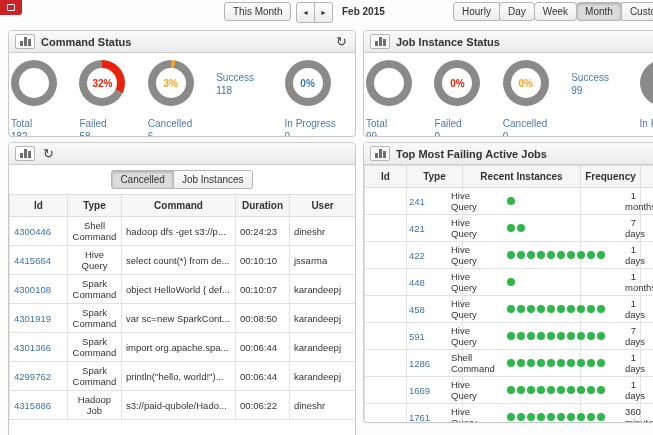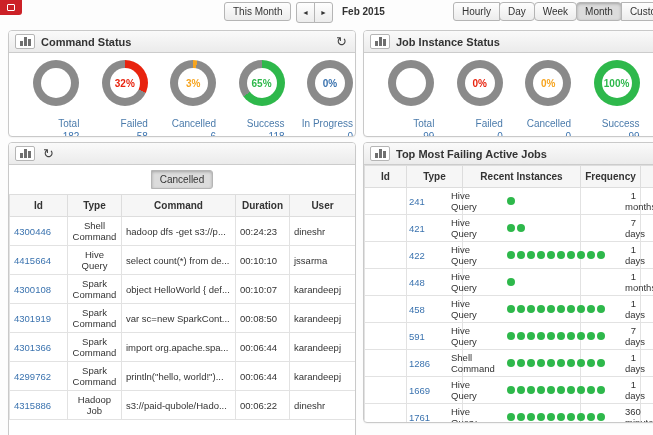--- a/index.html
+++ b/index.html
@@ -27,21 +27,21 @@
   
   .panel { position:absolute; background:#fff; border:1px solid #c9c9c9; border-radius:4px; overflow:hidden; box-shadow:0 1px 1px rgba(0,0,0,.04); }
   .panel-header { height:22px; background:linear-gradient(#fafafa,#ebebeb); border-bottom:1px solid #ccc; display:flex; align-items:center; padding:0 6px; gap:6px; }
   .panel-title { font-size:11px; font-weight:bold; color:#333; flex:1; }
   .chart-icon { width:20px; height:15px; border:1px solid #b5b5b5; border-radius:2px; background:#fff; display:flex; align-items:flex-end; justify-content:center; gap:1px; padding:2px 3px; }
   .chart-icon i { display:block; width:3px; background:#6f6f6f; }
   .refresh { font-size:13px; color:#444; cursor:pointer; line-height:1; padding:0 2px; }
 
   
   .donut-row { display:flex; justify-content:space-around; padding:7px 2px 0; }
-  .donut-cell { display:flex; flex-direction:column; align-items:flex-end; width:20%; }
+  .donut-cell { display:flex; flex-direction:column; align-items:flex-start; width:20%; }
   .donut { width:46px; height:46px; border-radius:50%; position:relative; background:#8a8a8a; }
   .hole { position:absolute; inset:8px; background:#fff; border-radius:50%; display:flex; align-items:center; justify-content:center; font-size:10px; font-weight:bold; }
   .donut-label { font-size:10px; color:#4b7bab; margin-top:12px; white-space:nowrap; }
   .donut-value { font-size:10px; color:#3b73af; margin-top:2px; cursor:pointer; }
 
   
   .tabs { display:flex; justify-content:center; padding:5px 0; }
 
   
   table { border-collapse:collapse; width:100%; table-layout:fixed; color:#333; }
@@ -113,25 +113,20 @@
       <div class="donut-cell">
         <div class="donut" style="background: conic-gradient(rgb(246, 164, 31) 0%, rgb(246, 164, 31) 3%, rgb(138, 138, 138) 3%, rgb(138, 138, 138) 100%); color: rgb(246, 164, 31);">
             <div class="hole">
               <span>3%</span>
             </div>
           </div>
         <div class="donut-label">Cancelled</div>
         <div class="donut-value">6</div>
       </div>
       <div class="donut-cell">
-        <div class="donut" style="background: conic-gradient(rgb(46, 184, 75) 0%, rgb(46, 184, 75) 65%, rgb(138, 138, 138) 65%, rgb(138, 138, 138) 100%); color: rgb(46, 184, 75);">
-            <div class="hole">
-              <span>65%</span>
-            </div>
-          </div>
         <div class="donut-label">Success</div>
         <div class="donut-value">118</div>
       </div>
       <div class="donut-cell">
         <div class="donut" style="background: conic-gradient(rgb(59, 115, 175) 0%, rgb(59, 115, 175) 0%, rgb(138, 138, 138) 0%, rgb(138, 138, 138) 100%); color: rgb(59, 115, 175);">
             <div class="hole">
               <span>0%</span>
             </div>
           </div>
         <div class="donut-label">In Progress</div>
@@ -172,25 +167,20 @@
       <div class="donut-cell">
         <div class="donut" style="background: conic-gradient(rgb(246, 164, 31) 0%, rgb(246, 164, 31) 0%, rgb(138, 138, 138) 0%, rgb(138, 138, 138) 100%); color: rgb(246, 164, 31);">
             <div class="hole">
               <span>0%</span>
             </div>
           </div>
         <div class="donut-label">Cancelled</div>
         <div class="donut-value">0</div>
       </div>
       <div class="donut-cell">
-        <div class="donut" style="background: conic-gradient(rgb(46, 184, 75) 0%, rgb(46, 184, 75) 100%, rgb(138, 138, 138) 100%, rgb(138, 138, 138) 100%); color: rgb(46, 184, 75);">
-            <div class="hole">
-              <span>100%</span>
-            </div>
-          </div>
         <div class="donut-label">Success</div>
         <div class="donut-value">99</div>
       </div>
       <div class="donut-cell">
         <div class="donut" style="background: conic-gradient(rgb(59, 115, 175) 0%, rgb(59, 115, 175) 0%, rgb(138, 138, 138) 0%, rgb(138, 138, 138) 100%); color: rgb(59, 115, 175);"></div>
         <div class="donut-label">In Progress</div>
 
       </div>
     </div>
   </div>
@@ -199,20 +189,21 @@
     <div class="panel-header">
       <span class="chart-icon">
           <i style="height:5px"></i>
           <i style="height:9px"></i>
           <i style="height:7px"></i>
         </span>
       <span class="refresh">↻</span>
     </div>
     <div class="tabs btn-group" style="display:flex">
       <button class="btn active">Cancelled</button>
+      <button class="btn">Job Instances</button>
     </div>
     <table class="longest-table">
       <colgroup>
           <col style="width:58px">
           <col style="width:54px">
           <col style="width:114px">
           <col style="width:54px">
           <col style="width:66px">
         </colgroup>
       <thead>

